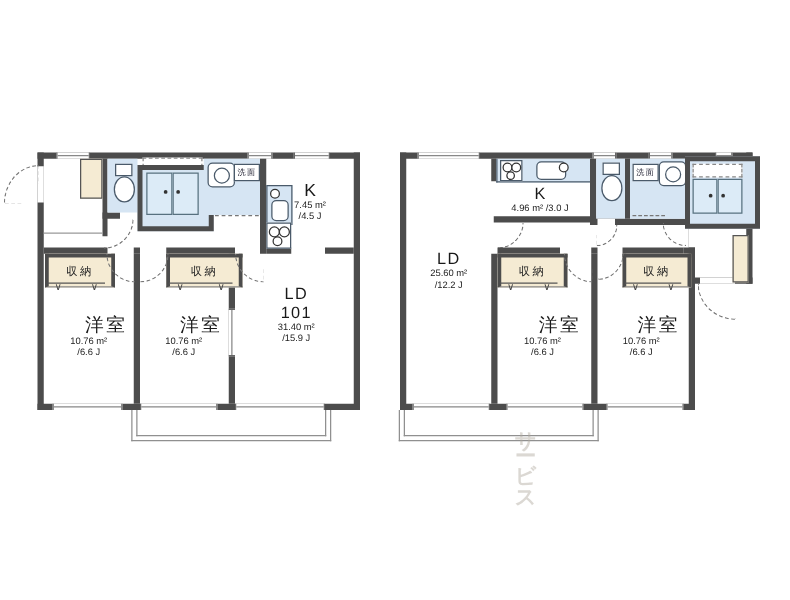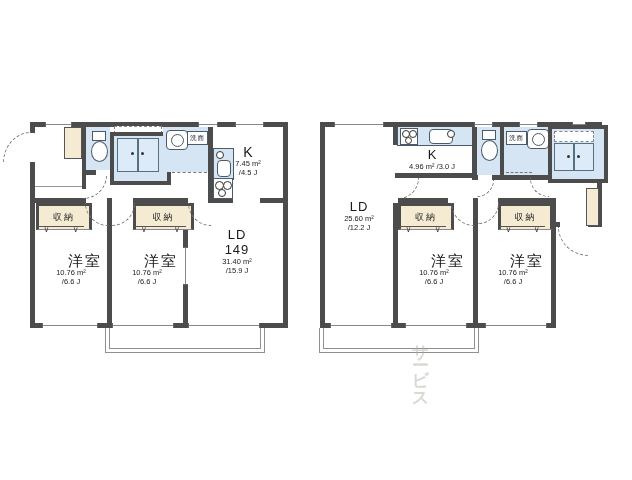--- a/index.html
+++ b/index.html
@@ -132,21 +132,21 @@
     <div class="arc arc-br" style="left:82px;top:81px;width:22px;height:22px;"></div>
     <div class="arc arc-bl" style="left:158px;top:81px;width:22px;height:22px;"></div>
 
     <div class="rlabel" style="left:192px;top:22px;width:52px;">
       <div class="kname">K</div>
       <div class="rarea">7.45 m²</div>
       <div class="rarea">/4.5 J</div>
     </div>
     <div class="rlabel" style="left:177px;top:106px;width:60px;">
       <div class="ldname">LD</div>
-      <div class="ldname">149</div>
+      <div class="ldname">101</div>
       <div class="rarea">31.40 m²</div>
       <div class="rarea">/15.9 J</div>
     </div>
     <div class="rlabel" style="left:10px;top:130px;width:62px;">
       <div class="rname">洋室</div>
       <div class="rarea">10.76 m²</div>
       <div class="rarea">/6.6 J</div>
     </div>
     <div class="rlabel" style="left:86px;top:130px;width:62px;">
       <div class="rname">洋室</div>

